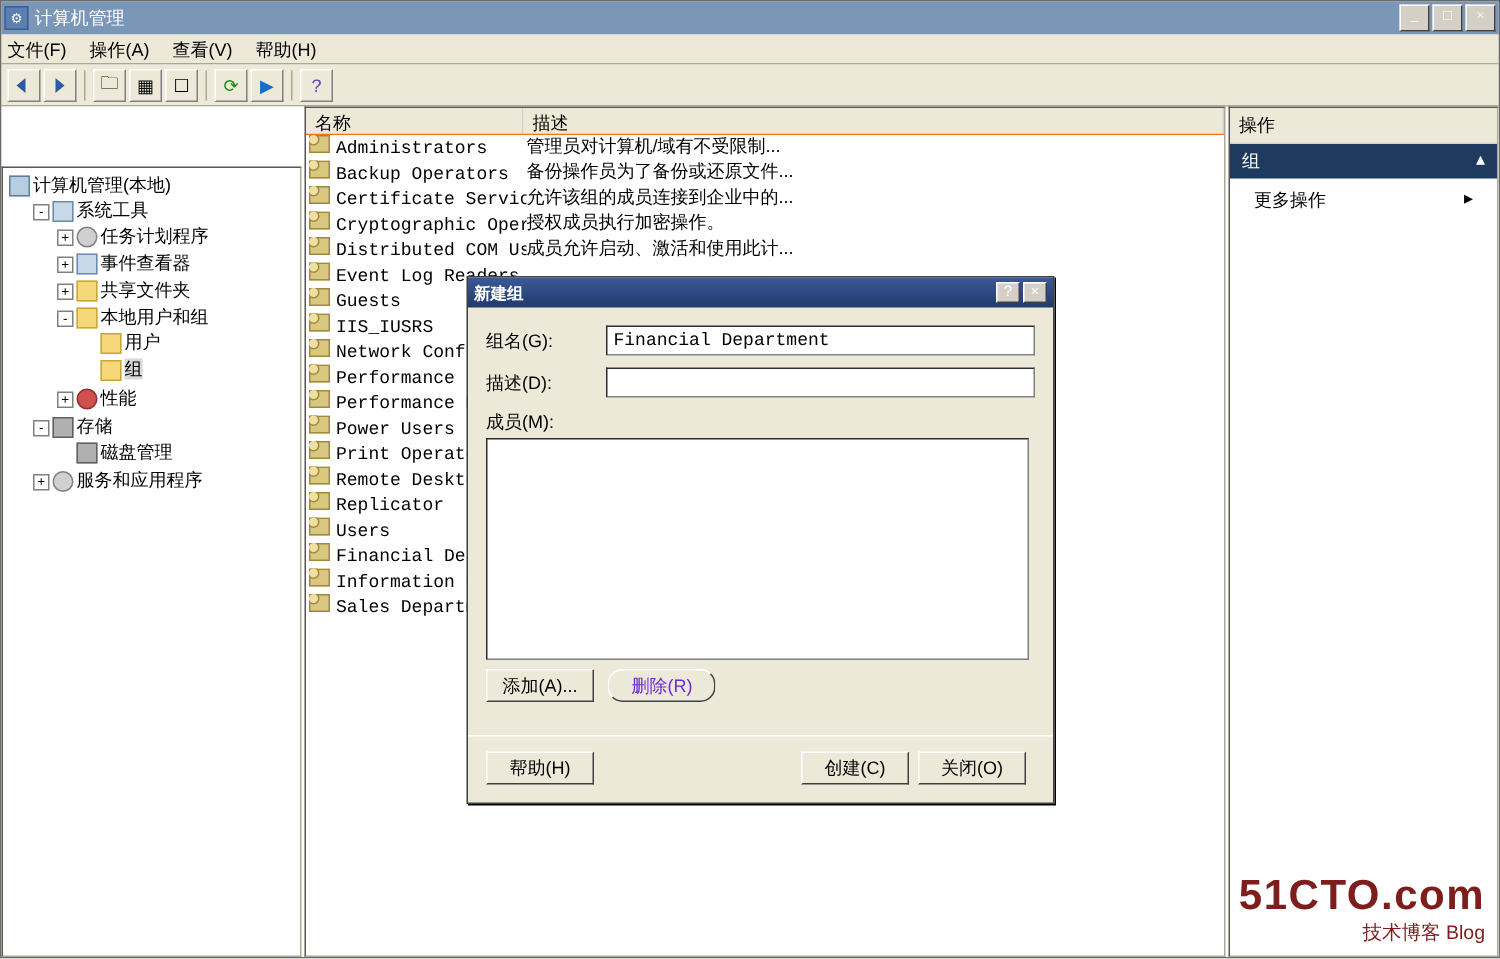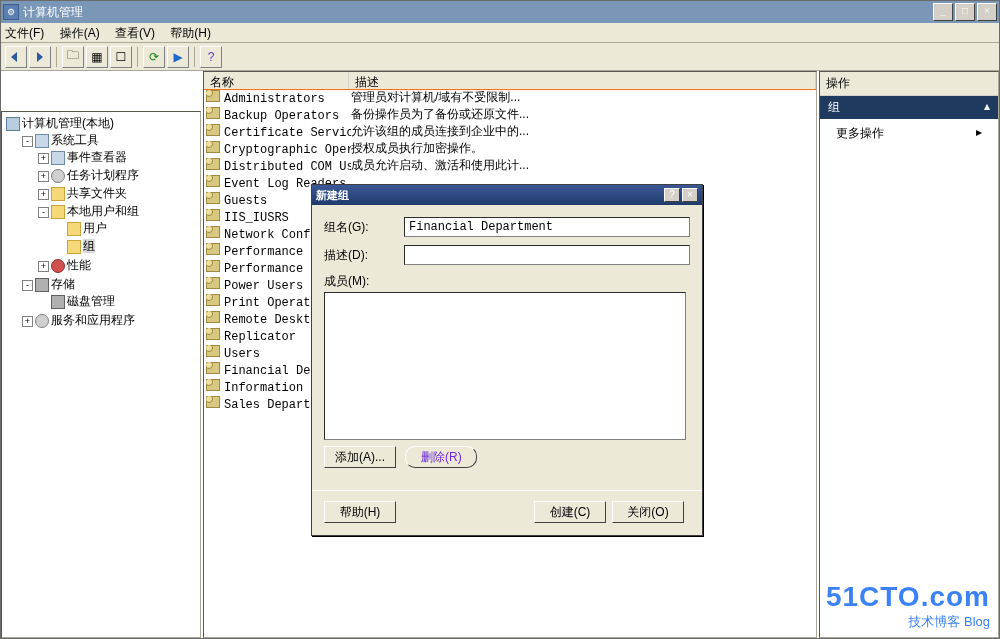--- a/index.html
+++ b/index.html
@@ -58,21 +58,21 @@
 .frow { display:flex; align-items:center; margin-bottom:8px;}
 .flabel { width:80px; }
 .finput { flex:1; height:20px; border:1px inset #808080; background:#fff; padding:1px 4px; font-family:"Courier New",monospace;}
 .flist { width:362px; height:148px; border:1px inset #808080; background:#fff; margin-top:2px;}
 .btnrow { margin-top:6px;}
 .wbtn { height:22px; padding:0 10px; background:#ece9d8; border:1px solid #fff; border-right-color:#404040; border-bottom-color:#404040; min-width:72px; margin-right:6px;}
 .wbtn:disabled{color:#6d28d9;border-radius:10px;}
 .dlgfooter { padding:10px 12px 12px; border-top:1px solid #fff; display:flex;}
 .dlgfooter .sp { flex:1;}
 
-.watermark { position:absolute; right:10px; bottom:8px; color:#3b82f6; text-align:right; font-family:Arial; pointer-events:none;}
+.watermark { position:absolute; right:10px; bottom:8px; color:#7f1d1d; text-align:right; font-family:Arial; pointer-events:none;}
 .watermark .w1{font-size:28px;font-weight:bold;letter-spacing:1px;}
 .watermark .w2{font-size:13px;}
 </style>
 </head>
 <body>
 
 <div class="mainwin">
   <div class="titlebar">
     <span class="ticon">⚙</span>
     <span class="ttext">计算机管理</span>
@@ -120,22 +120,22 @@
 
   <div class="body">
 
     <div class="treepane">
       <div class="tree">
         <ul>
           <li><span class="nicon monitor"></span><span>计算机管理(本地)</span>
             <ul>
               <li><span class="exp">-</span><span class="nicon tool"></span><span>系统工具</span>
                 <ul>
+                  <li><span class="exp">+</span><span class="nicon gear"></span><span>任务计划程序</span></li>
                   <li><span class="exp">+</span><span class="nicon tool"></span><span>事件查看器</span></li>
-                  <li><span class="exp">+</span><span class="nicon gear"></span><span>任务计划程序</span></li>
                   <li><span class="exp">+</span><span class="nicon folder"></span><span>共享文件夹</span></li>
                   <li><span class="exp">-</span><span class="nicon folder"></span><span>本地用户和组</span>
                     <ul>
                       <li><span class="noexp"></span><span class="nicon folder"></span><span>用户</span></li>
                       <li><span class="noexp"></span><span class="nicon folder"></span><span class="sel">组</span></li>
                     </ul>
                   </li>
                   <li><span class="exp">+</span><span class="nicon red"></span><span>性能</span></li>
                 </ul>
               </li>

